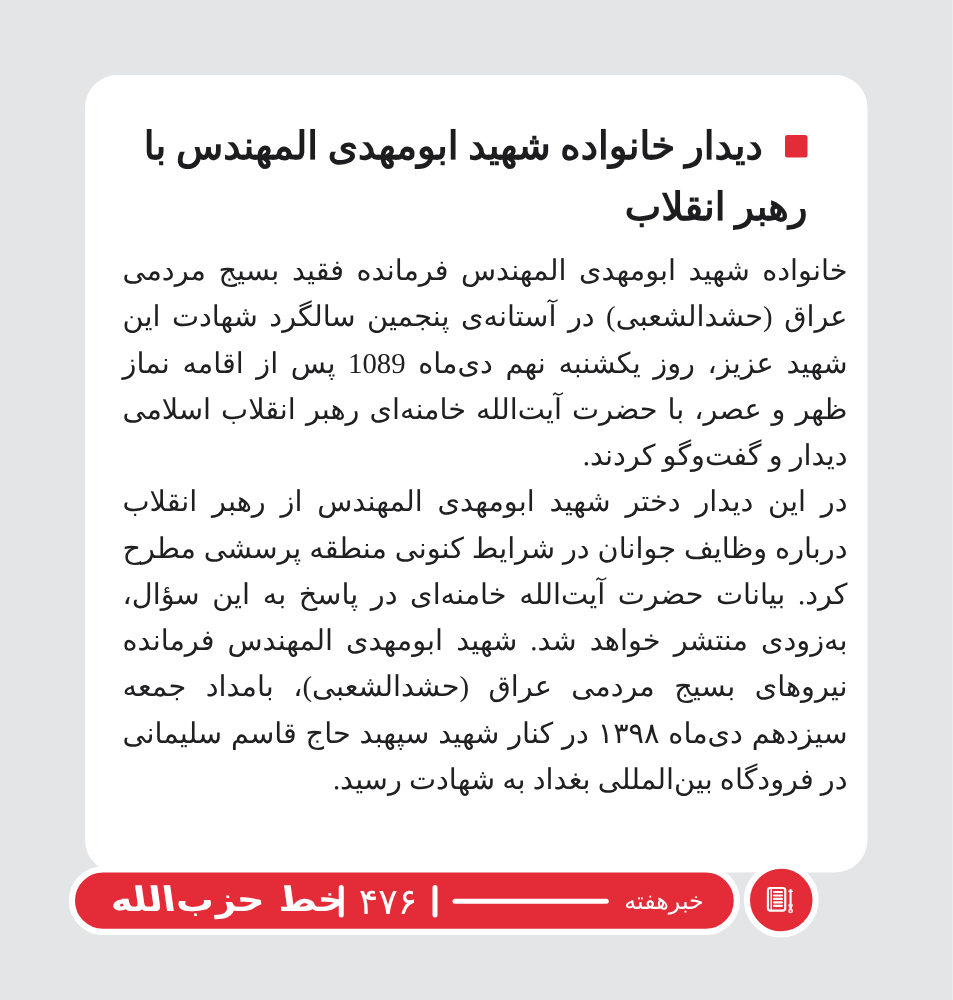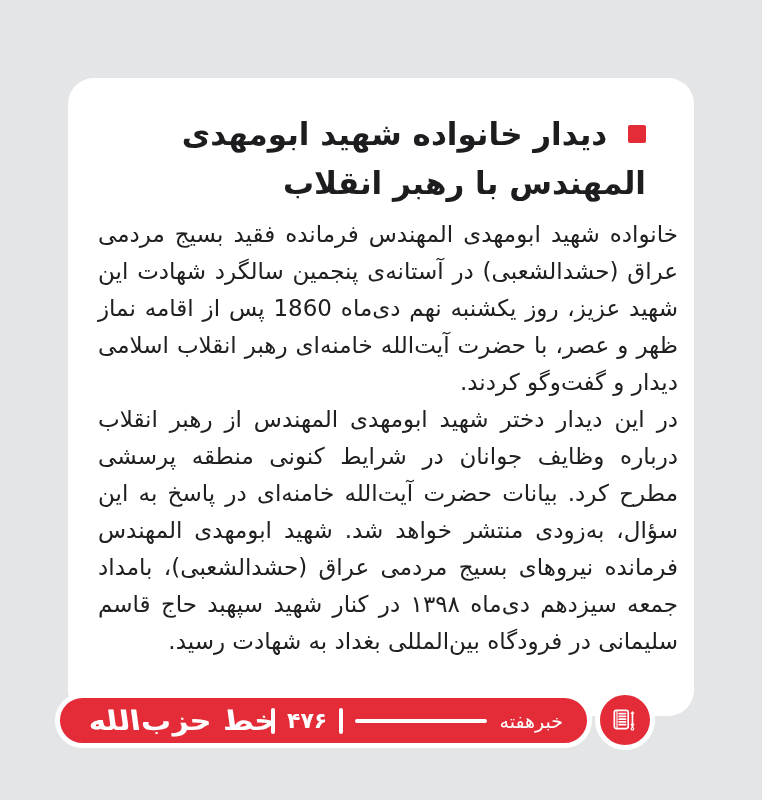--- a/index.html
+++ b/index.html
@@ -7,25 +7,26 @@
     width: 762px; height: 800px;
     background: #e4e5e7;
     font-family: "DejaVu Sans", "Liberation Sans", sans-serif;
     overflow: hidden;
   }
   .stage { position: relative; width: 762px; height: 800px; direction: rtl; }
 
   
   .card {
     position: absolute;
-    right: 68px; top: 78px;
+    right: 68px; top: 60px;
     width: 626px; height: 638px;
     background: #ffffff;
     border-radius: 26px;
     overflow: hidden;
+    font-family: Liberation Serif, serif;
   }
 
   .headline {
     margin: 32px 48px 0 40px;
     direction: rtl;
     text-align: right;
     font-size: 31px;
     line-height: 49px;
     font-weight: bold;
     color: #1d1d1f;
@@ -78,22 +79,22 @@
     height: 4px;
     background: #ffffff;
     border-radius: 2px;
   }
   .pill-sep {
     width: 4px; height: 26px;
     background: #ffffff;
     border-radius: 2px;
   }
   .pill-number {
-    font-size: 22px;
-    font-weight: bold;
+    font-size: 29px;
+    font-weight: normal;
     white-space: nowrap;
     letter-spacing: 1px;
   }
   .pill-logo {
     font-size: 27px;
     font-weight: bold;
     white-space: nowrap;
     transform: skewX(8deg) scaleX(1.12);
     transform-origin: left center;
     letter-spacing: -1px;
@@ -121,21 +122,21 @@
 <div class="stage">
 
   <div class="card">
 
     <h1 class="headline">
       <span class="bullet"></span>
       <span>دیدار خانواده شهید ابومهدی المهندس با رهبر انقلاب</span>
     </h1>
 
     <div class="article-body">
-      <p>خانواده شهید ابومهدی المهندس فرمانده فقید بسیج مردمی عراق (حشدالشعبی) در آستانه‌ی پنجمین سالگرد شهادت این شهید عزیز، روز یکشنبه نهم دی‌ماه 1860 پس از اقامه نماز ظهر و عصر، با حضرت آیت‌الله خامنه‌ای رهبر انقلاب اسلامی دیدار و گفت‌وگو کردند.</p>
+      <p>خانواده شهید ابومهدی المهندس فرمانده فقید بسیج مردمی عراق (حشدالشعبی) در آستانه‌ی پنجمین سالگرد شهادت این شهید عزیز، روز یکشنبه نهم دی‌ماه 1089 پس از اقامه نماز ظهر و عصر، با حضرت آیت‌الله خامنه‌ای رهبر انقلاب اسلامی دیدار و گفت‌وگو کردند.</p>
       <p>در این دیدار دختر شهید ابومهدی المهندس از رهبر انقلاب درباره وظایف جوانان در شرایط کنونی منطقه پرسشی مطرح کرد. بیانات حضرت آیت‌الله خامنه‌ای در پاسخ به این سؤال، به‌زودی منتشر خواهد شد. شهید ابومهدی المهندس فرمانده نیروهای بسیج مردمی عراق (حشدالشعبی)، بامداد جمعه سیزدهم دی‌ماه ۱۳۹۸ در کنار شهید سپهبد حاج قاسم سلیمانی در فرودگاه بین‌المللی بغداد به شهادت رسید.</p>
     </div>
 
   </div>
 
   <div class="footer-pill">
     <span class="pill-label">خبرهفته</span>
     <span class="pill-dash"></span>
     <span class="pill-sep"></span>
     <span class="pill-number">۴۷۶</span>

